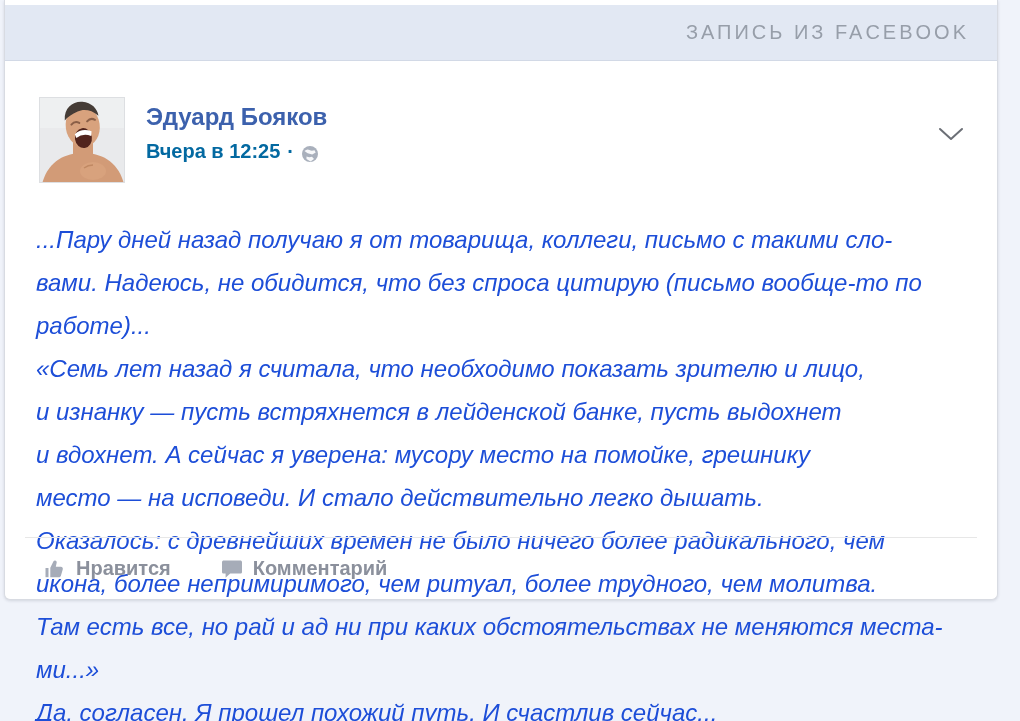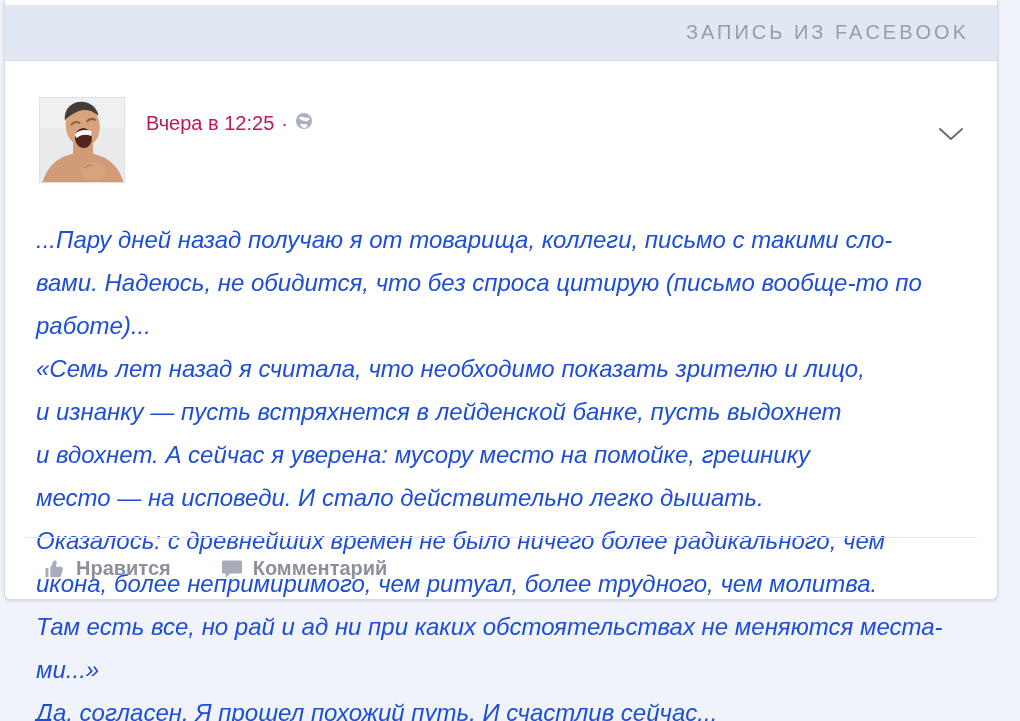--- a/index.html
+++ b/index.html
@@ -49,24 +49,25 @@
   .meta { margin-left:21px; padding-top:6px; }
   .author {
     display:inline-block;
     font-size:24px; font-weight:bold;
     color:#3c61ad;
     text-decoration:none;
     cursor:pointer;
   }
   .time-row {
     margin-top:9px;
-    display:flex; align-items:flex-start; gap:7px;
+    display:flex; align-items:flex-end; gap:7px;
     font-size:20px;
-    color:#be185d;
+    color:#0369a1;
     cursor:pointer;
+    font-weight:bold;
   }
   .chevron {
     position:absolute;
     right:33px; top:66px;
     width:26px; height:16px;
     cursor:pointer;
   }
   .post-body {
     margin-top:35px;
     padding:0 34px 0 31px;
@@ -122,20 +123,21 @@
           <path d="M32 25 q4 -3.5 8 -0.5" stroke="#8a5f47" stroke-width="2" fill="none" stroke-linecap="round"></path>
           <path d="M48 24 q4 -3.5 8 -0.5" stroke="#8a5f47" stroke-width="2" fill="none" stroke-linecap="round"></path>
           <ellipse cx="42" cy="40" rx="8.5" ry="10" fill="#51241d"></ellipse>
           <path d="M34 35 q8 -5.5 17 -0.5 l-1 4.5 q-7.5 -4.5 -15 0 Z" fill="#ffffff"></path>
         </g>
         <ellipse cx="53" cy="73" rx="13" ry="9" fill="#d8a27d"></ellipse>
         <path d="M44 70 q4 -3 9 -3" stroke="#c08963" stroke-width="1.5" fill="none"></path>
       </svg>
     </div>
     <div class="meta">
+      <a class="author">Эдуард Бояков</a>
       <div class="time-row">
         <span>Вчера в 12:25</span>
         <span>·</span>
         <span class="action-icon">
           <svg width="18" height="18" viewBox="0 0 18 18">
             <circle cx="9" cy="9" r="8" fill="#a9b0bc"></circle>
             <path d="M3.5 6 q2.5 -2.5 5 -1 q2 1.2 5 0.2 l1.2 2.3 -3.5 2 -4.5 -1.2 z" fill="#f7f8fa"></path>
             <path d="M5.5 11.5 q3 1.2 5.5 0.2 l2 2.3 -3.5 2.5 -4 -2.5 z" fill="#f7f8fa"></path>
           </svg>
         </span>

